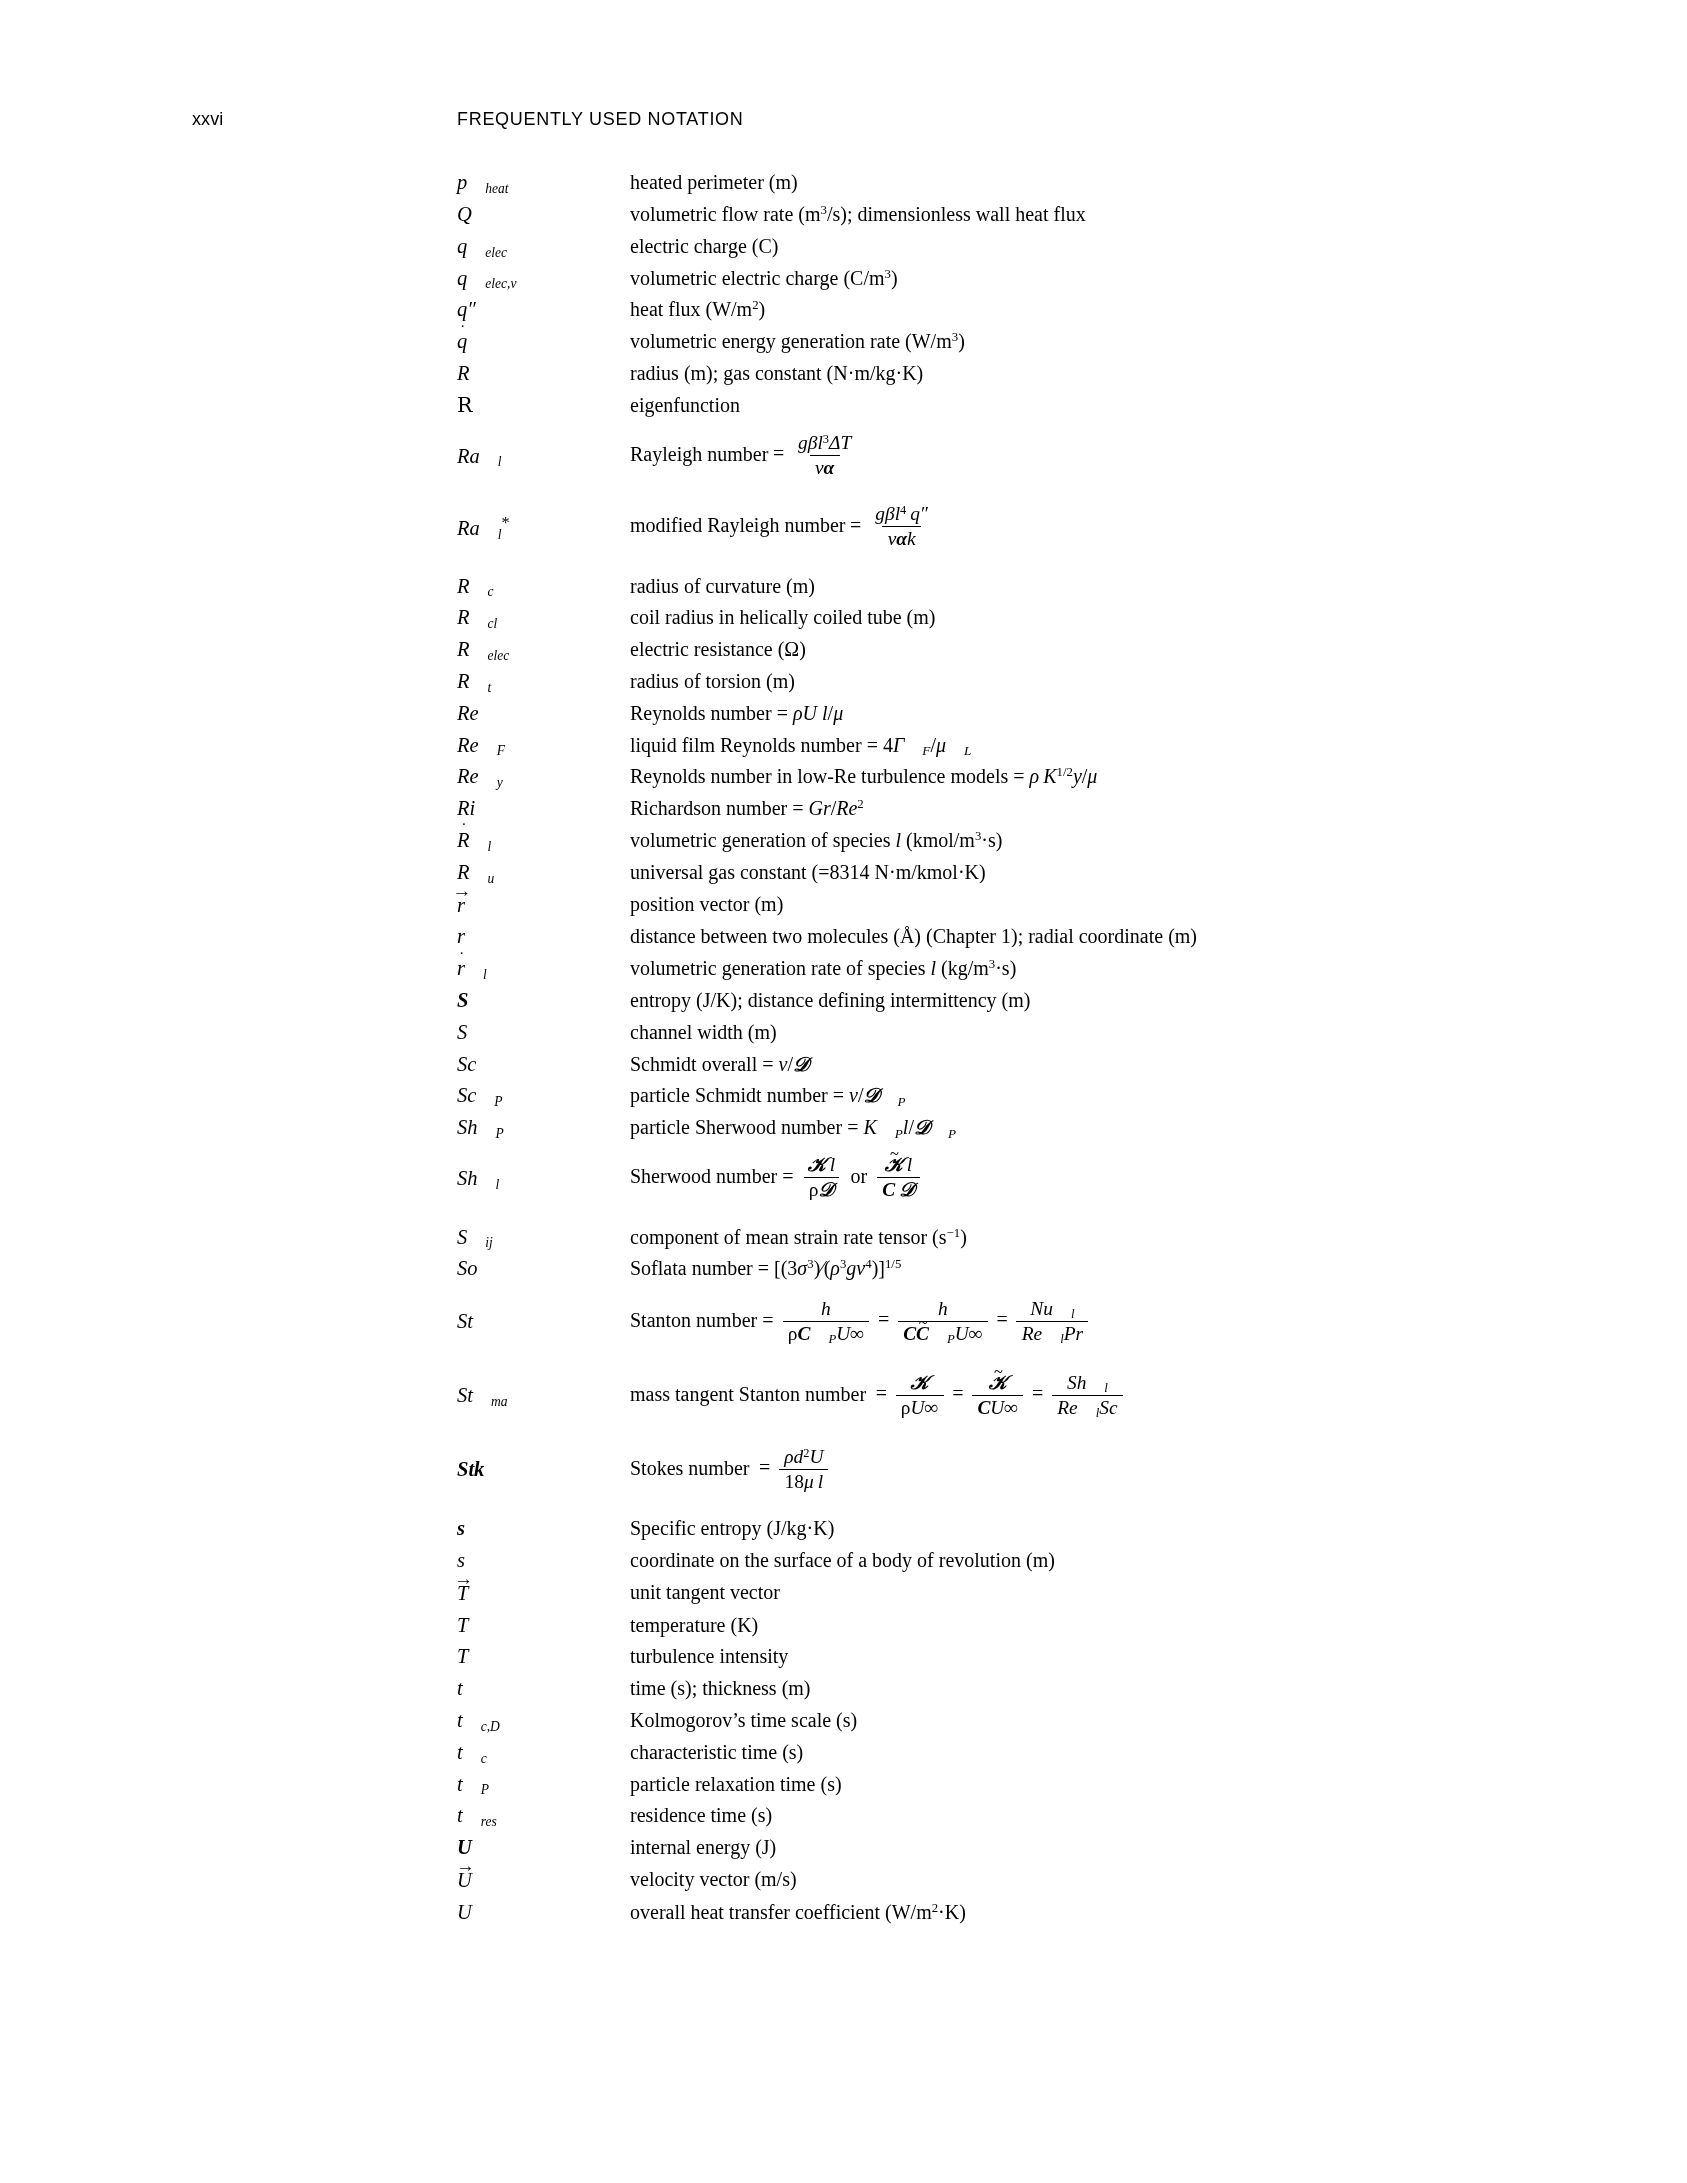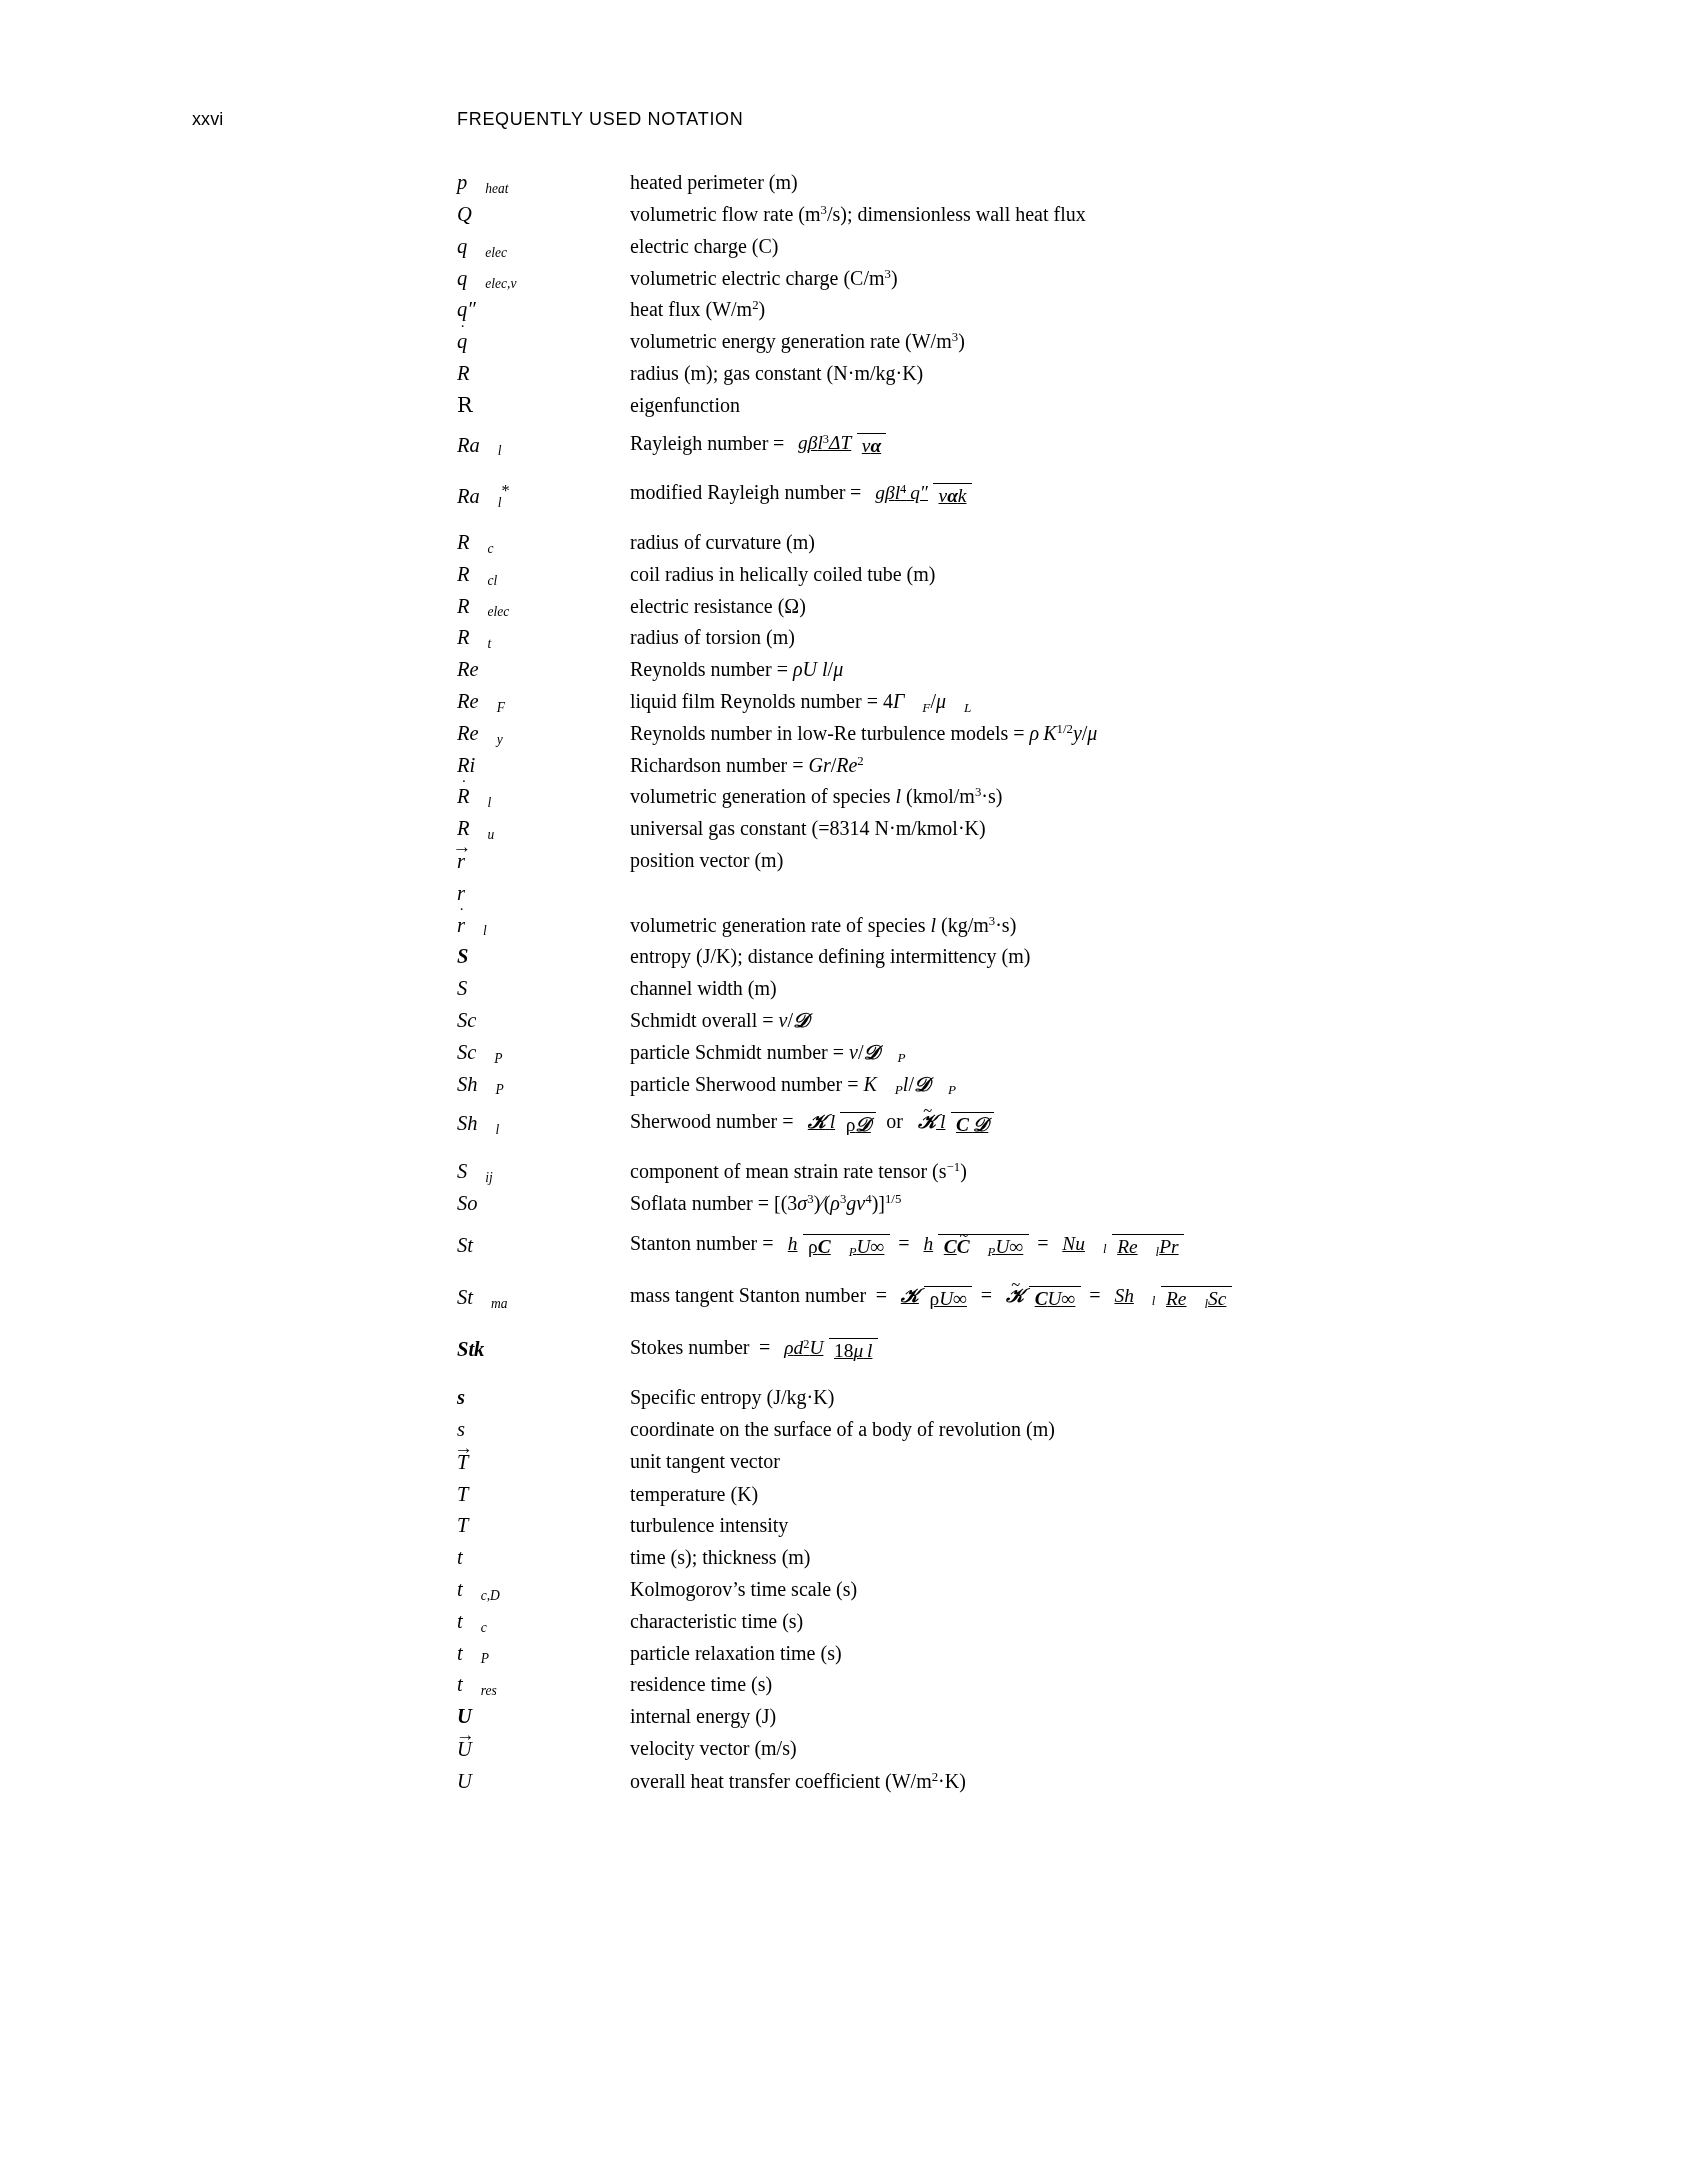--- a/index.html
+++ b/index.html
@@ -93,26 +93,26 @@
   }
   .scrk {
     font-family: "DejaVu Serif", serif;
     font-style: italic;
     font-weight: bold;
   }
 
   
   .frac {
     display: inline-flex;
-    flex-direction: row;
+    flex-direction: column;
+    align-items: center;
     vertical-align: middle;
     margin: 0 4px;
     line-height: 1.08;
     font-size: 0.97em;
-    text-decoration: underline;
   }
   .frac .num { padding: 0 5.3px 1.3px 5.3px; }
   .frac .den { padding: 2px 5.3px 0 5.3px; border-top: 1.3px solid #000; }
   .eqs { margin: 0 4.6px; }
   .opw { margin: 0 6px; }
 
   .tilde-wrap {
     position: relative;
     display: inline-block;
   }
@@ -276,20 +276,21 @@
       <span class="def">universal gas constant (=8314 N·m/kmol·K)</span>
     </div>
 
     <div class="row">
       <span class="sym"><span class="vec"><span class="arw">→</span><i class="v">r</i></span></span>
       <span class="def">position vector (m)</span>
     </div>
 
     <div class="row">
       <span class="sym"><i class="v">r</i></span>
+      <span class="def">distance between two molecules (Å) (Chapter 1); radial coordinate (m)</span>
     </div>
 
     <div class="row">
       <span class="sym"><span class="dot"><span class="dt">˙</span><i class="v">r</i></span><i class="v"><sub>l</sub></i></span>
       <span class="def"><span>volumetric generation rate of species </span><i class="v">l</i><span> (kg/m</span><sup>3</sup><span>·s)</span></span>
     </div>
 
     <div class="row">
       <span class="sym bold"><i class="v">S</i></span>
       <span class="def">entropy (J/K); distance defining intermittency (m)</span>

